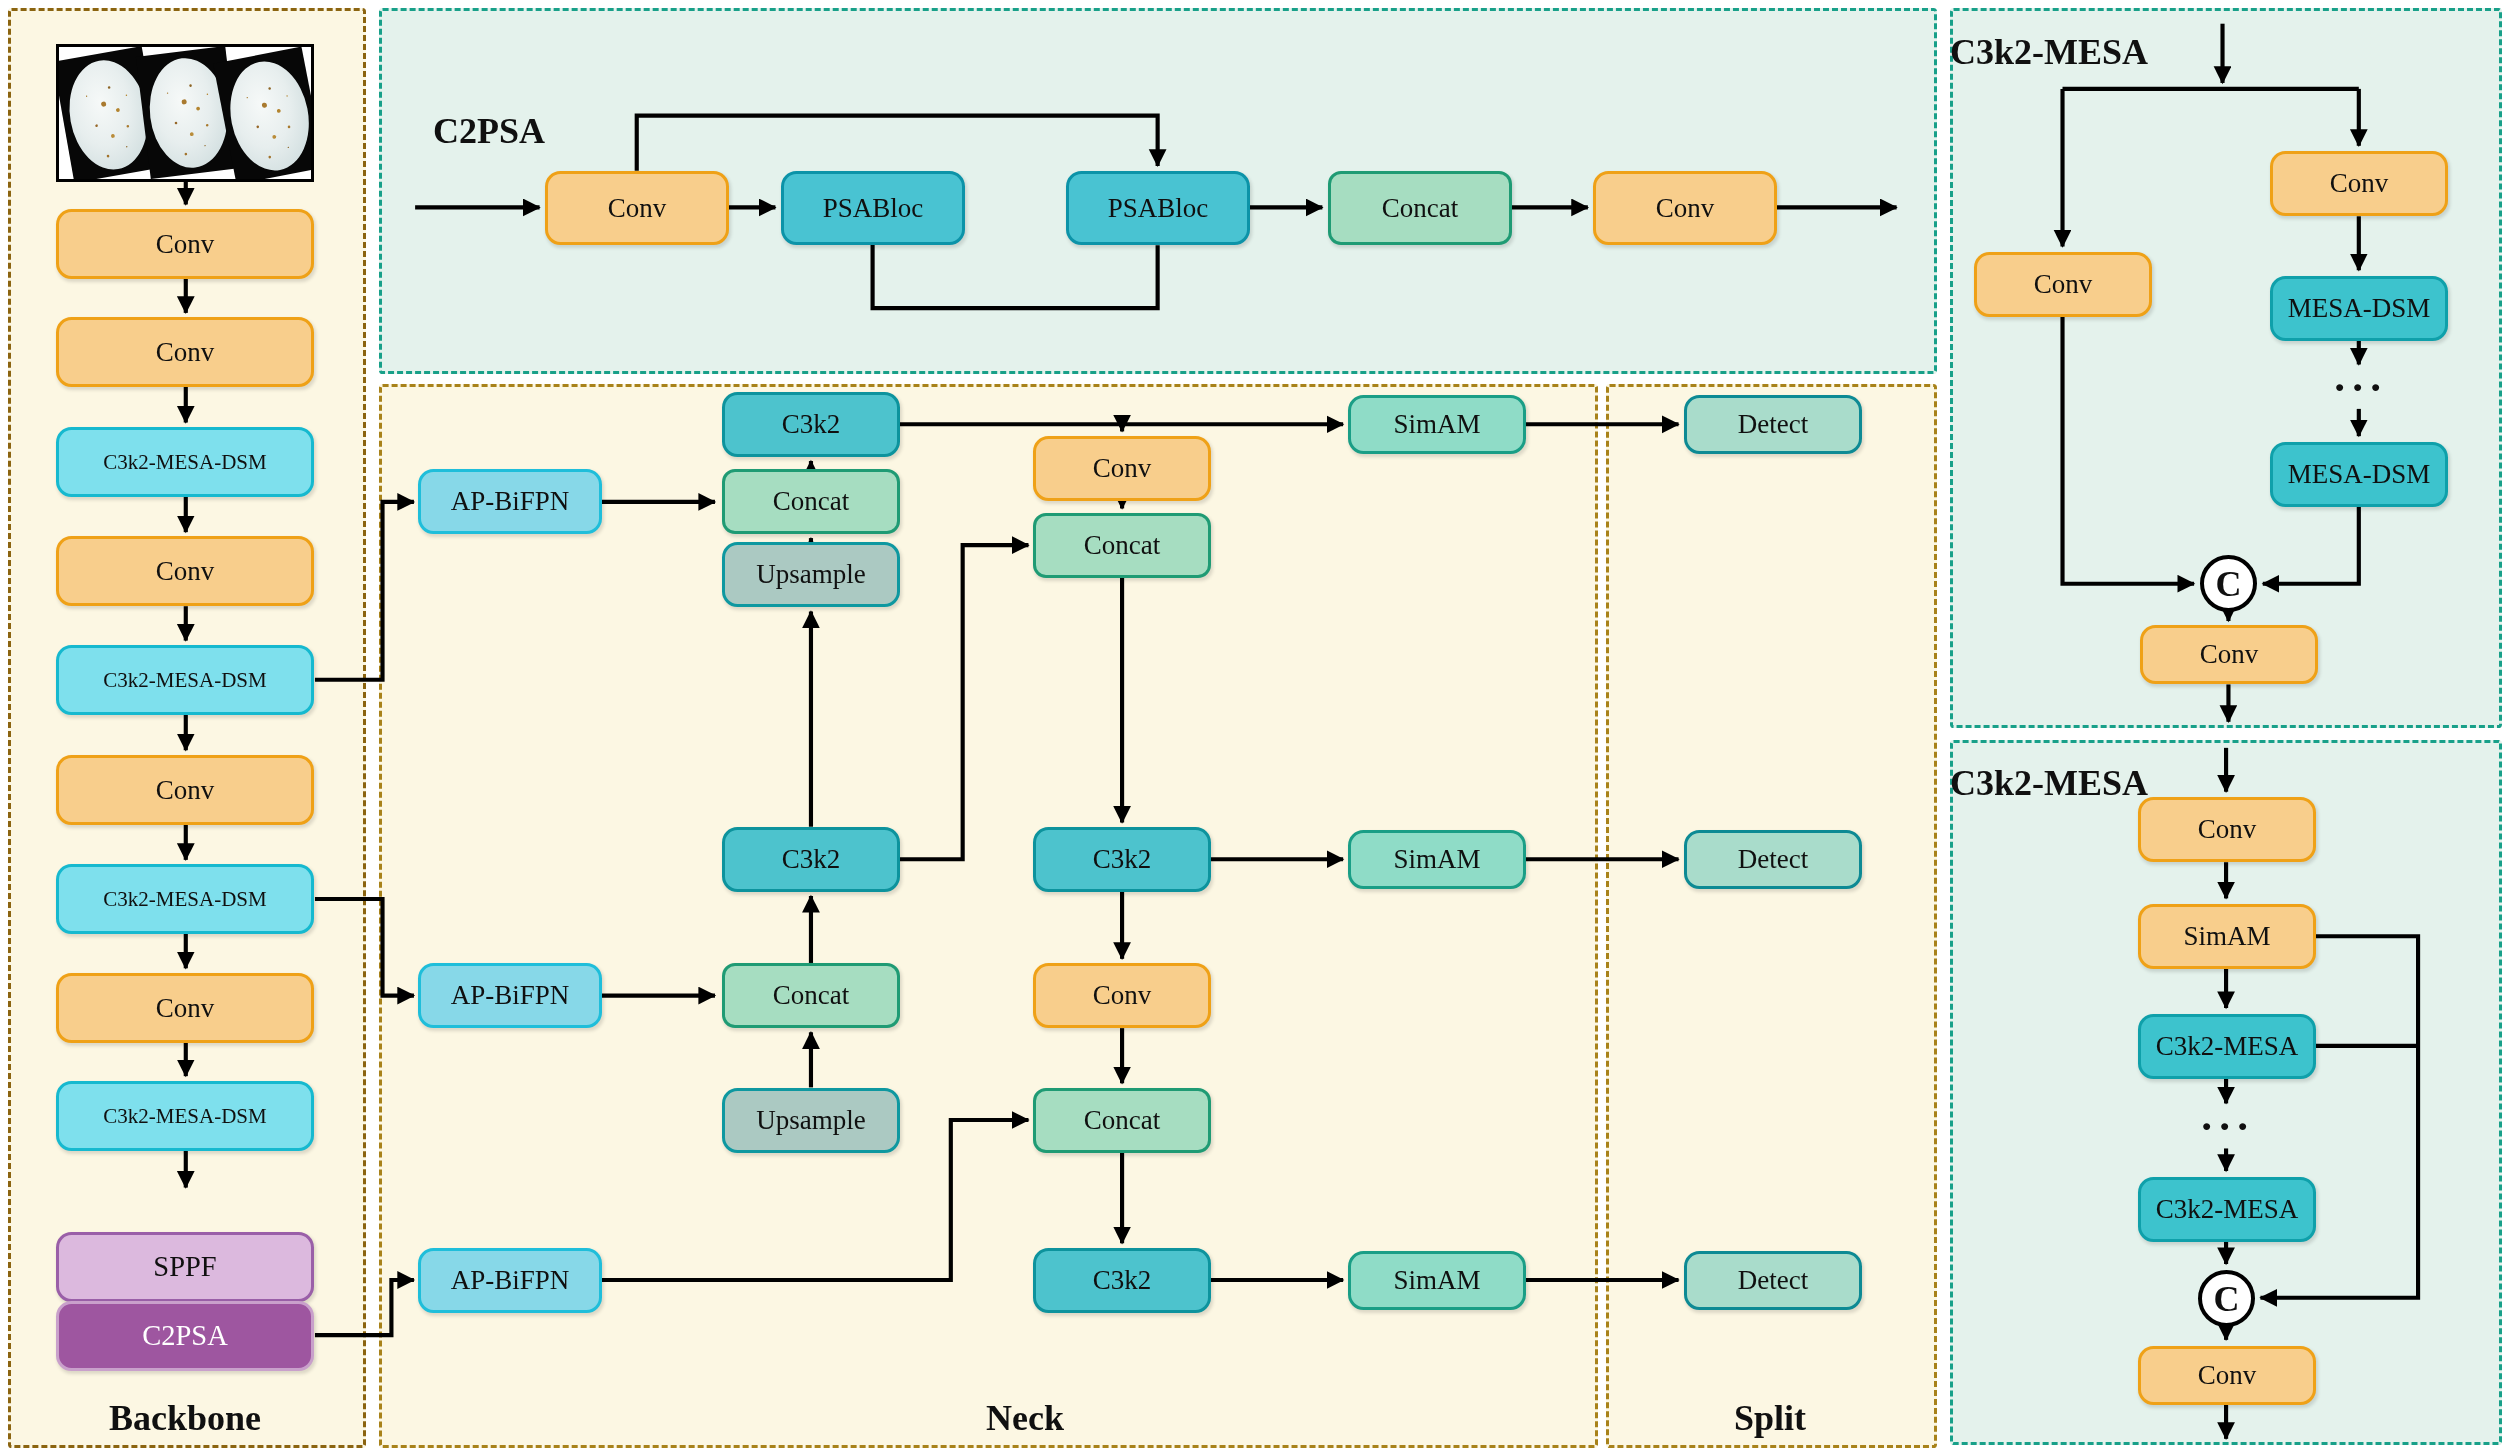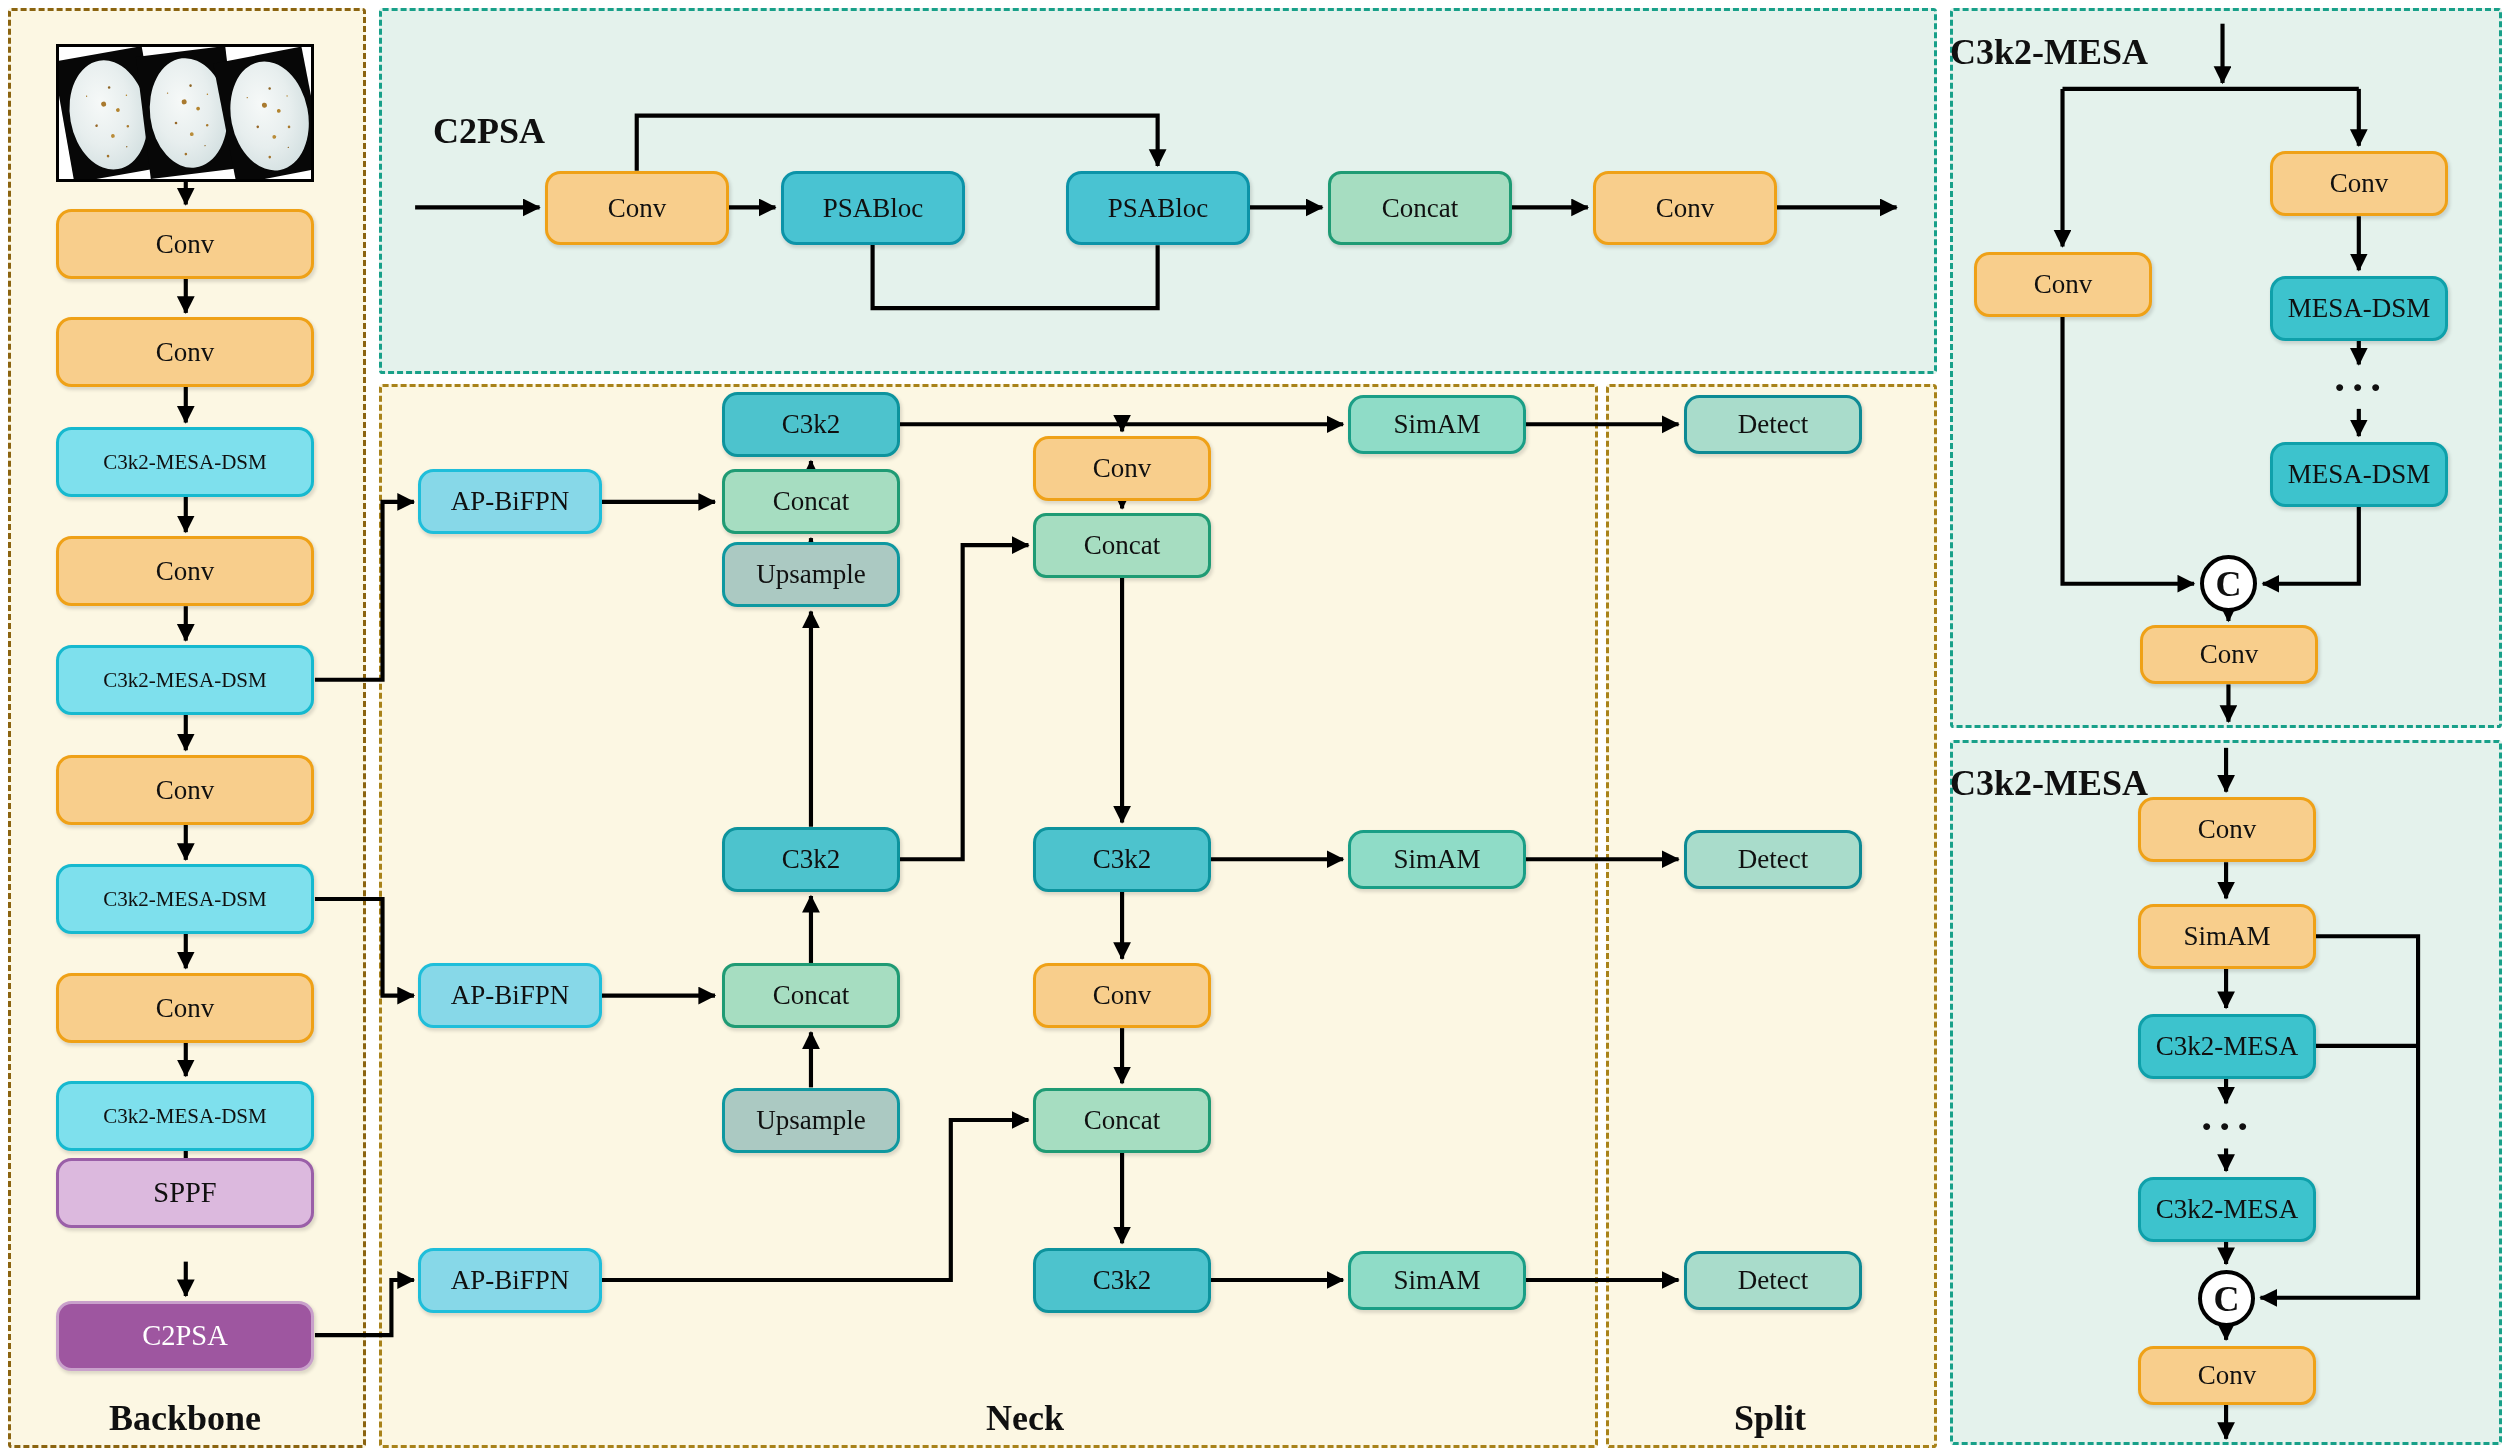--- a/index.html
+++ b/index.html
@@ -134,21 +134,21 @@
     </div>
     <div class="node conv" style="left: 56px; top: 209px; width: 258px; height: 70px;">Conv</div>
     <div class="node conv" style="left: 56px; top: 317px; width: 258px; height: 70px;">Conv</div>
     <div class="node cyan" style="left: 56px; top: 427px; width: 258px; height: 70px;">C3k2-MESA-DSM</div>
     <div class="node conv" style="left: 56px; top: 536px; width: 258px; height: 70px;">Conv</div>
     <div class="node cyan" style="left: 56px; top: 645px; width: 258px; height: 70px;">C3k2-MESA-DSM</div>
     <div class="node conv" style="left: 56px; top: 755px; width: 258px; height: 70px;">Conv</div>
     <div class="node cyan" style="left: 56px; top: 864px; width: 258px; height: 70px;">C3k2-MESA-DSM</div>
     <div class="node conv" style="left: 56px; top: 973px; width: 258px; height: 70px;">Conv</div>
     <div class="node cyan" style="left: 56px; top: 1081px; width: 258px; height: 70px;">C3k2-MESA-DSM</div>
-    <div class="node sppf" style="left: 56px; top: 1158px; width: 258px; height: 70px;">SPPF</div>
+    <div class="node sppf" style="left: 56px; top: 1232px; width: 258px; height: 70px;">SPPF</div>
     <div class="node c2psa" style="left: 56px; top: 1301px; width: 258px; height: 70px;">C2PSA</div>
     <div class="node slabel" style="left: 37px; top: 1397px; width: 296px; height: 41px;">Backbone</div>
     <div class="node ptitle" style="left: 433px; top: 110px; width: 190px; height: 41px;">C2PSA</div>
     <div class="node conv" style="left: 545px; top: 171px; width: 184px; height: 74px;">Conv</div>
     <div class="node psa" style="left: 781px; top: 171px; width: 184px; height: 74px;">PSABloc</div>
     <div class="node psa" style="left: 1066px; top: 171px; width: 184px; height: 74px;">PSABloc</div>
     <div class="node concat" style="left: 1328px; top: 171px; width: 184px; height: 74px;">Concat</div>
     <div class="node conv" style="left: 1593px; top: 171px; width: 184px; height: 74px;">Conv</div>
     <div class="node ap" style="left: 418px; top: 469px; width: 184px; height: 65px;">AP-BiFPN</div>
     <div class="node ap" style="left: 418px; top: 963px; width: 184px; height: 65px;">AP-BiFPN</div>

